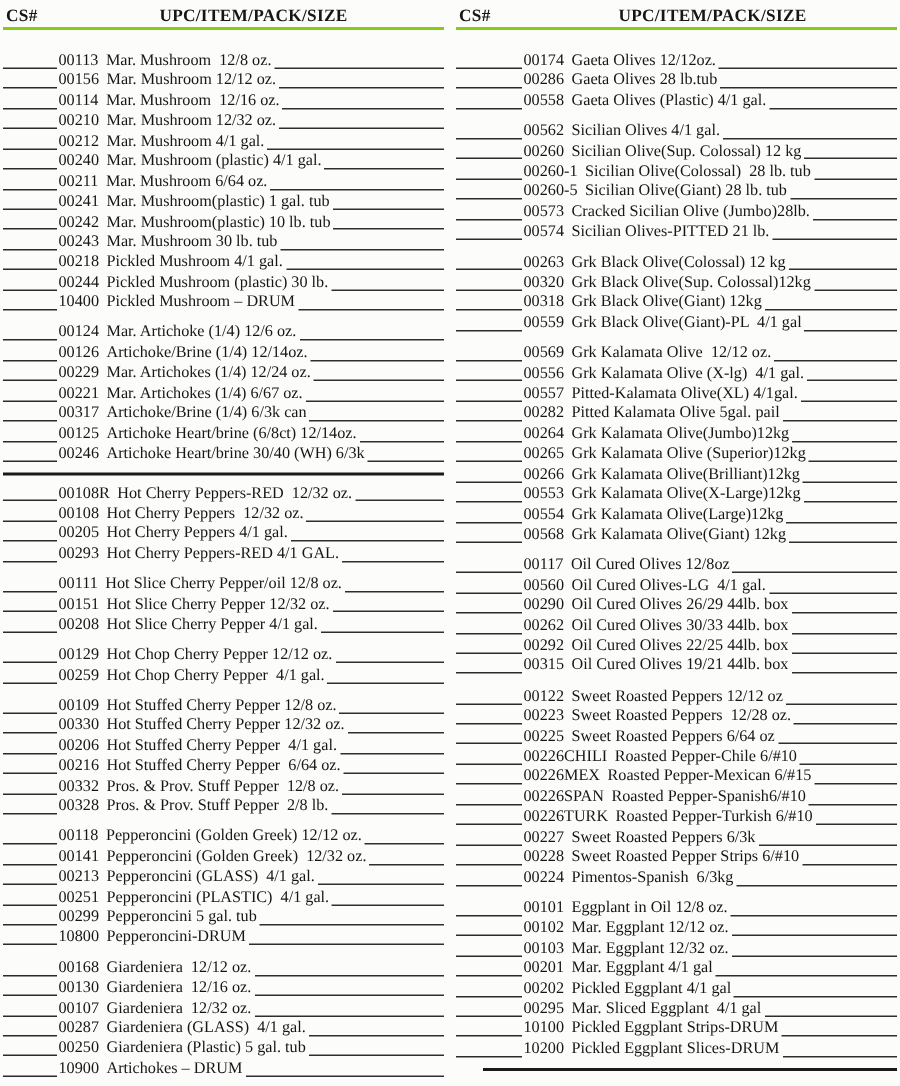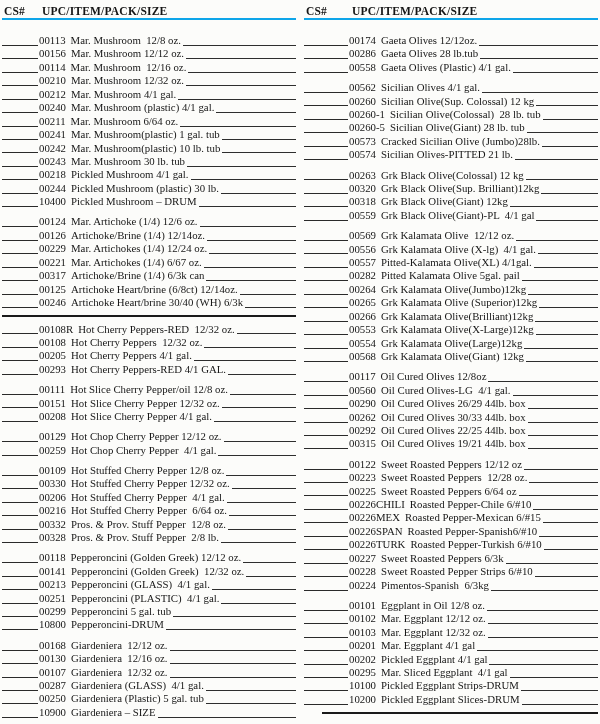--- a/index.html
+++ b/index.html
@@ -9,27 +9,27 @@
     padding:3px 4px 0 2px;
     display:flex;
     font-family:"Liberation Serif", serif;
     color:#161616;
     overflow:hidden;
   }
   .col{width:294px;box-sizing:border-box;flex:none;}
   .col-right{margin-left:8px;}
   .hdr{
     display:flex;align-items:flex-end;
-    border-bottom:2px solid #0ea5e9;
+    border-bottom:2px solid #84cc16;
     font-weight:bold;font-size:11.5px;line-height:14px;height:15px;
     letter-spacing:0.2px;
   }
   .hdr-cs{width:38px;padding-left:2px;flex:none;}
   .col-right .hdr-cs{width:46px;}
-  .hdr-upc{flex:1;}
+  .hdr-upc{flex:1;text-align:center;}
   .rows{padding-top:14px;}
   .row{
     display:flex;align-items:stretch;
     height:13.45px;font-size:10.8px;line-height:13.1px;
     white-space:pre;overflow:hidden;
   }
   .cs{width:36px;flex:none;border-bottom:1.4px solid #2a2a2a;margin-bottom:1.5px;}
   .col-right .cs{width:44px;}
   .code{padding:0 5px 0 1px;flex:none;}
   .item{flex:none;}
@@ -99,21 +99,21 @@
         <div class="row"><span class="cs"></span><span class="code">00213</span><span class="item">Pepperoncini (GLASS)  4/1 gal.</span><span class="tail"></span></div>
         <div class="row"><span class="cs"></span><span class="code">00251</span><span class="item">Pepperoncini (PLASTIC)  4/1 gal.</span><span class="tail"></span></div>
         <div class="row"><span class="cs"></span><span class="code">00299</span><span class="item">Pepperoncini 5 gal. tub</span><span class="tail"></span></div>
         <div class="row"><span class="cs"></span><span class="code">10800</span><span class="item">Pepperoncini-DRUM</span><span class="tail"></span></div>
         <div class="gap"></div>
         <div class="row"><span class="cs"></span><span class="code">00168</span><span class="item">Giardeniera  12/12 oz.</span><span class="tail"></span></div>
         <div class="row"><span class="cs"></span><span class="code">00130</span><span class="item">Giardeniera  12/16 oz.</span><span class="tail"></span></div>
         <div class="row"><span class="cs"></span><span class="code">00107</span><span class="item">Giardeniera  12/32 oz.</span><span class="tail"></span></div>
         <div class="row"><span class="cs"></span><span class="code">00287</span><span class="item">Giardeniera (GLASS)  4/1 gal.</span><span class="tail"></span></div>
         <div class="row"><span class="cs"></span><span class="code">00250</span><span class="item">Giardeniera (Plastic) 5 gal. tub</span><span class="tail"></span></div>
-        <div class="row"><span class="cs"></span><span class="code">10900</span><span class="item">Giardeniera – SIZE</span><span class="tail"></span></div>
+        <div class="row"><span class="cs"></span><span class="code">10900</span><span class="item">Artichokes – DRUM</span><span class="tail"></span></div>
       </div>
   </div>
 
   <div class="col col-right">
     <div class="hdr">
       <span class="hdr-cs">CS#</span>
       <span class="hdr-upc">UPC/ITEM/PACK/SIZE</span>
     </div>
     <div class="rows">
         <div class="row"><span class="cs"></span><span class="code">00174</span><span class="item">Gaeta Olives 12/12oz.</span><span class="tail"></span></div>
@@ -121,21 +121,21 @@
         <div class="row"><span class="cs"></span><span class="code">00558</span><span class="item">Gaeta Olives (Plastic) 4/1 gal.</span><span class="tail"></span></div>
         <div class="gap"></div>
         <div class="row"><span class="cs"></span><span class="code">00562</span><span class="item">Sicilian Olives 4/1 gal.</span><span class="tail"></span></div>
         <div class="row"><span class="cs"></span><span class="code">00260</span><span class="item">Sicilian Olive(Sup. Colossal) 12 kg</span><span class="tail"></span></div>
         <div class="row"><span class="cs"></span><span class="code">00260-1</span><span class="item">Sicilian Olive(Colossal)  28 lb. tub</span><span class="tail"></span></div>
         <div class="row"><span class="cs"></span><span class="code">00260-5</span><span class="item">Sicilian Olive(Giant) 28 lb. tub</span><span class="tail"></span></div>
         <div class="row"><span class="cs"></span><span class="code">00573</span><span class="item">Cracked Sicilian Olive (Jumbo)28lb.</span><span class="tail"></span></div>
         <div class="row"><span class="cs"></span><span class="code">00574</span><span class="item">Sicilian Olives-PITTED 21 lb.</span><span class="tail"></span></div>
         <div class="gap"></div>
         <div class="row"><span class="cs"></span><span class="code">00263</span><span class="item">Grk Black Olive(Colossal) 12 kg</span><span class="tail"></span></div>
-        <div class="row"><span class="cs"></span><span class="code">00320</span><span class="item">Grk Black Olive(Sup. Brilliant)12kg</span><span class="tail"></span></div>
+        <div class="row"><span class="cs"></span><span class="code">00320</span><span class="item">Grk Black Olive(Sup. Colossal)12kg</span><span class="tail"></span></div>
         <div class="row"><span class="cs"></span><span class="code">00318</span><span class="item">Grk Black Olive(Giant) 12kg</span><span class="tail"></span></div>
         <div class="row"><span class="cs"></span><span class="code">00559</span><span class="item">Grk Black Olive(Giant)-PL  4/1 gal</span><span class="tail"></span></div>
         <div class="gap"></div>
         <div class="row"><span class="cs"></span><span class="code">00569</span><span class="item">Grk Kalamata Olive  12/12 oz.</span><span class="tail"></span></div>
         <div class="row"><span class="cs"></span><span class="code">00556</span><span class="item">Grk Kalamata Olive (X-lg)  4/1 gal.</span><span class="tail"></span></div>
         <div class="row"><span class="cs"></span><span class="code">00557</span><span class="item">Pitted-Kalamata Olive(XL) 4/1gal.</span><span class="tail"></span></div>
         <div class="row"><span class="cs"></span><span class="code">00282</span><span class="item">Pitted Kalamata Olive 5gal. pail</span><span class="tail"></span></div>
         <div class="row"><span class="cs"></span><span class="code">00264</span><span class="item">Grk Kalamata Olive(Jumbo)12kg</span><span class="tail"></span></div>
         <div class="row"><span class="cs"></span><span class="code">00265</span><span class="item">Grk Kalamata Olive (Superior)12kg</span><span class="tail"></span></div>
         <div class="row"><span class="cs"></span><span class="code">00266</span><span class="item">Grk Kalamata Olive(Brilliant)12kg</span><span class="tail"></span></div>

